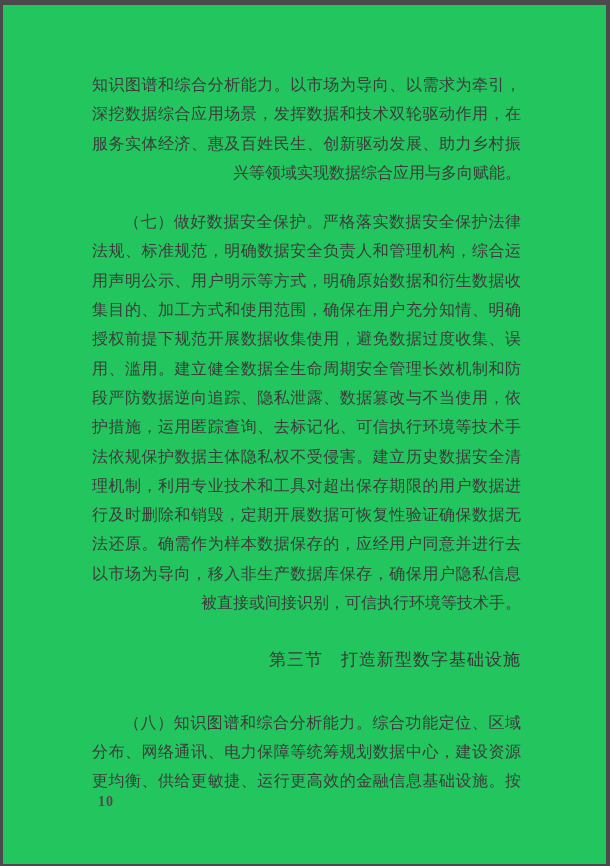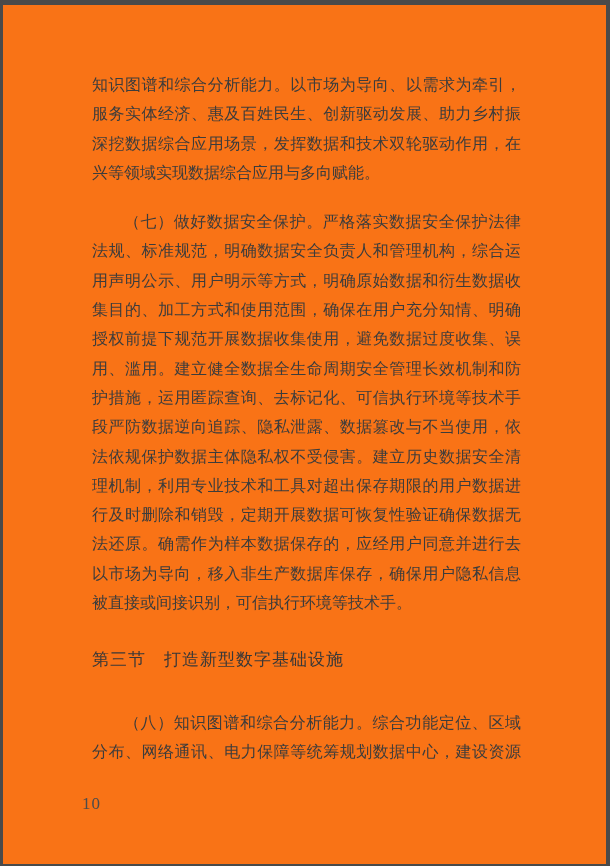--- a/index.html
+++ b/index.html
@@ -3,102 +3,105 @@
 <meta charset="utf-8">
 <style>
   html, body { margin: 0; padding: 0; }
   body {
     width: 610px; height: 866px;
     background: #fdfdfd;
     overflow: hidden;
     position: relative;
     font-family: "Liberation Serif", "DejaVu Serif", serif;
   }
-  .scan { position: absolute; inset: 0; background: #f97316; }
+  .scan { position: absolute; inset: 0; background: #22c55e; }
   .edge { position: absolute; background: #4a4a4a; }
   .edge.top    { top: 0; left: 0; width: 610px; height: 5px; }
   .edge.left   { top: 0; left: 0; width: 3px; height: 866px; }
   .edge.right  { top: 0; right: 0; width: 4px; height: 866px; }
   .edge.bottom { bottom: 0; left: 0; width: 610px; height: 2px; }
 
   .content {
     position: absolute;
     left: 92px; top: 70px; width: 429px;
     color: #3c3c3c;
     font-size: 16px;
   }
   .line {
     height: 29.3px;
     line-height: 29.3px;
     overflow: hidden;
+    text-align: right;
   }
   .fill {
     text-align: justify;
     text-align-last: justify;
     text-justify: inter-ideograph;
   }
   .indent { padding-left: 32px; margin-top: 20px; }
 
   .heading {
     margin: 28px 0 33px 0;
     height: 29.3px;
     line-height: 29.3px;
-    text-align: left;
+    text-align: right;
     font-size: 17px;
     font-weight: 400;
     letter-spacing: 1px;
     color: #383838;
   }
 
   .pageno {
     position: absolute;
-    left: 82px; top: 794px;
-    font-size: 17px;
+    left: 98px; top: 794px;
+    font-size: 14px;
     color: #4c4c4c;
     letter-spacing: 1px;
+    font-weight: bold;
   }
 </style>
 </head>
 <body>
 
 <div class="scan">
   <div class="edge top"></div>
   <div class="edge left"></div>
   <div class="edge right"></div>
   <div class="edge bottom"></div>
 
   <div class="content">
 
     <div class="para">
       <div class="line fill">知识图谱和综合分析能力。以市场为导向、以需求为牵引，</div>
+      <div class="line fill">深挖数据综合应用场景，发挥数据和技术双轮驱动作用，在</div>
       <div class="line fill">服务实体经济、惠及百姓民生、创新驱动发展、助力乡村振</div>
-      <div class="line fill">深挖数据综合应用场景，发挥数据和技术双轮驱动作用，在</div>
       <div class="line">兴等领域实现数据综合应用与多向赋能。</div>
     </div>
 
     <div class="para">
       <div class="line fill indent">（七）做好数据安全保护。严格落实数据安全保护法律</div>
       <div class="line fill">法规、标准规范，明确数据安全负责人和管理机构，综合运</div>
       <div class="line fill">用声明公示、用户明示等方式，明确原始数据和衍生数据收</div>
       <div class="line fill">集目的、加工方式和使用范围，确保在用户充分知情、明确</div>
       <div class="line fill">授权前提下规范开展数据收集使用，避免数据过度收集、误</div>
       <div class="line fill">用、滥用。建立健全数据全生命周期安全管理长效机制和防</div>
+      <div class="line fill">段严防数据逆向追踪、隐私泄露、数据篡改与不当使用，依</div>
       <div class="line fill">护措施，运用匿踪查询、去标记化、可信执行环境等技术手</div>
-      <div class="line fill">段严防数据逆向追踪、隐私泄露、数据篡改与不当使用，依</div>
       <div class="line fill">法依规保护数据主体隐私权不受侵害。建立历史数据安全清</div>
       <div class="line fill">理机制，利用专业技术和工具对超出保存期限的用户数据进</div>
       <div class="line fill">行及时删除和销毁，定期开展数据可恢复性验证确保数据无</div>
       <div class="line fill">法还原。确需作为样本数据保存的，应经用户同意并进行去</div>
       <div class="line fill">以市场为导向，移入非生产数据库保存，确保用户隐私信息不</div>
       <div class="line">被直接或间接识别，可信执行环境等技术手。</div>
     </div>
 
     <h2 class="heading">第三节　打造新型数字基础设施</h2>
 
     <div class="para">
       <div class="line fill indent">（八）知识图谱和综合分析能力。综合功能定位、区域</div>
       <div class="line fill">分布、网络通讯、电力保障等统筹规划数据中心，建设资源</div>
+      <div class="line fill">更均衡、供给更敏捷、运行更高效的金融信息基础设施。按</div>
     </div>
 
   </div>
 
   <div class="pageno">10</div>
 </div>
 
 </body></html>

